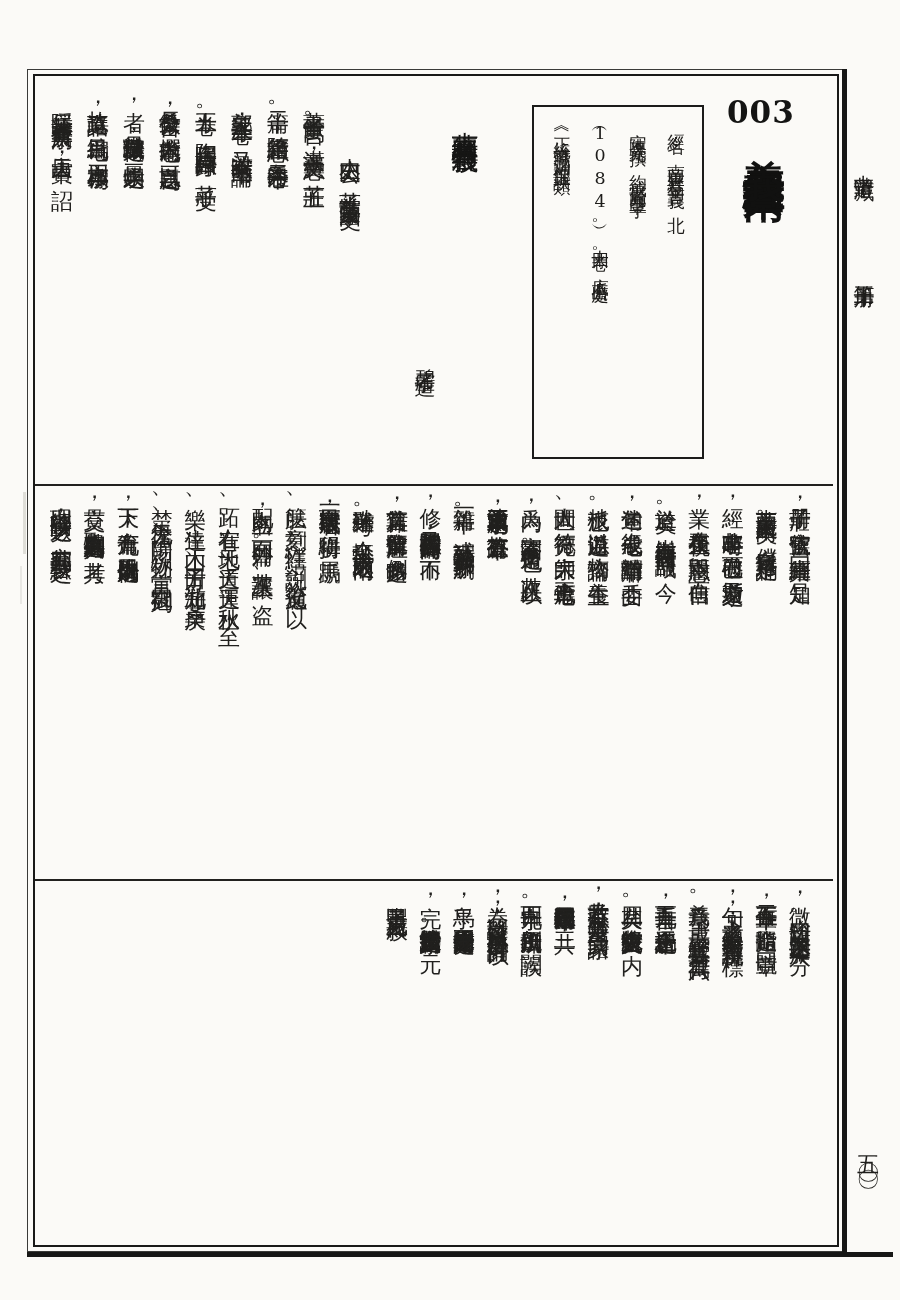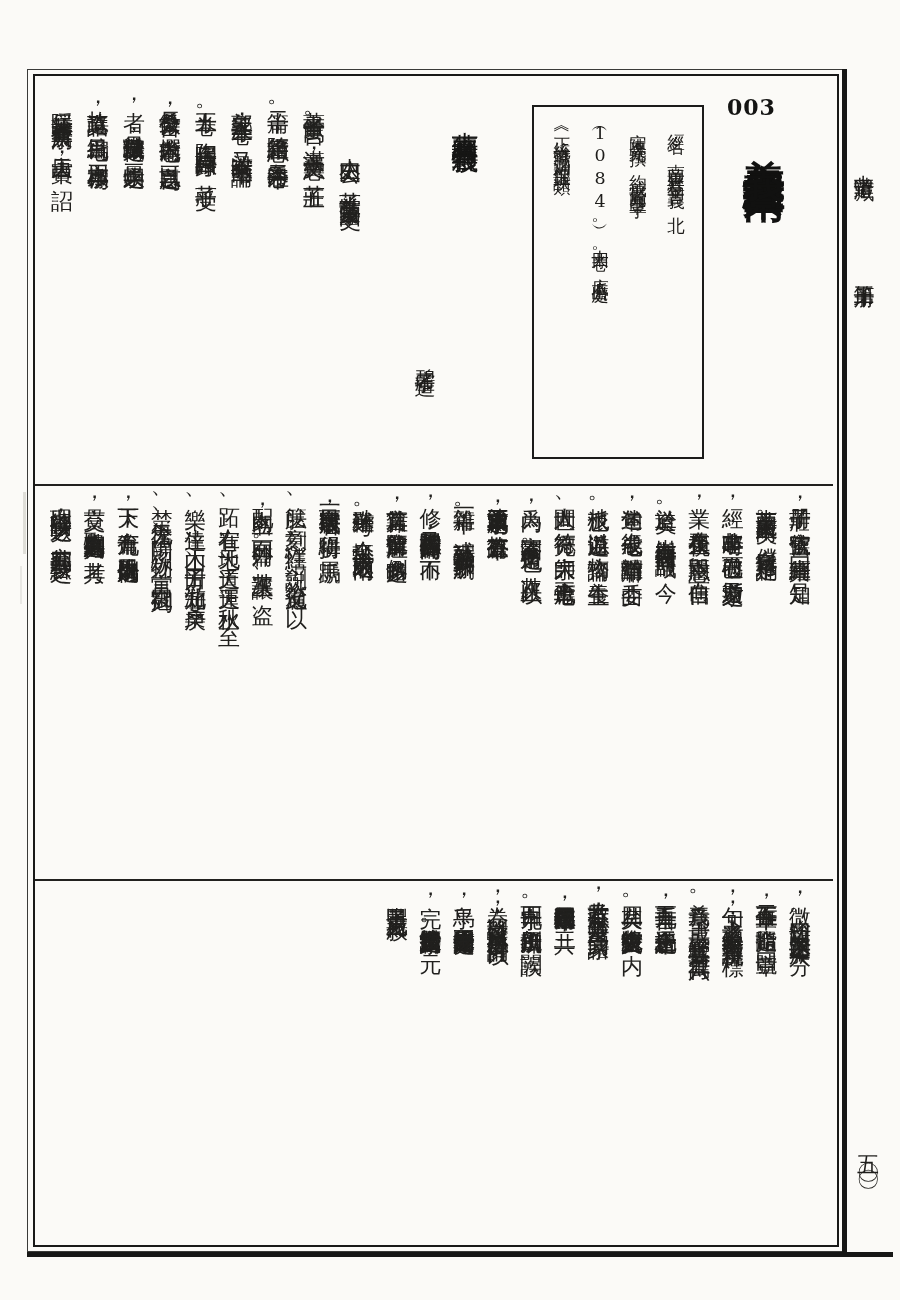--- a/index.html
+++ b/index.html
@@ -14,21 +14,21 @@
   .frame-outer{position:absolute;left:27px;top:69px;width:814px;height:1181px;border:1px solid #3a3a38;}
   .frame-inner{position:absolute;left:33px;top:74px;width:802px;height:1169px;border:2px solid #191918;}
   .rule-right-thick{position:absolute;left:842px;top:69px;width:5px;height:1183px;background:#171716;}
   .rule-bottom-thick{position:absolute;left:27px;top:1252px;width:866px;height:5px;background:#171716;}
   .divider{position:absolute;left:35px;width:798px;height:2px;background:#22211f;}
   .divider.d1{top:484px;}
   .divider.d2{top:879px;}
   .vtext{writing-mode:vertical-rl;text-orientation:mixed;}
   .up{text-orientation:upright;}
   
-  .doc-number{position:absolute;left:727px;top:94px;font-size:22px;font-weight:700;letter-spacing:1px;color:#141413;}
+  .doc-number{position:absolute;left:727px;top:94px;font-size:31px;font-weight:700;letter-spacing:1px;color:#141413;}
   .main-title{position:absolute;left:736px;top:147px;font-size:42px;font-weight:800;letter-spacing:-3px;color:#111110;}
   
   .colophon-box{position:absolute;left:532px;top:105px;width:168px;height:350px;border:2px solid #1b1b1a;}
   .box-cols{position:absolute;top:13px;right:7px;height:322px;font-size:17.5px;line-height:38px;}
   
   .preface-heading{position:absolute;left:447px;top:110px;font-size:27px;letter-spacing:2px;color:#161615;}
   .preface-author{position:absolute;left:411px;top:351px;font-size:21px;letter-spacing:3px;}
   
   .band{position:absolute;font-size:22px;color:#21201e;}
   .band .vcol, .box-cols .vcol{display:block;}

